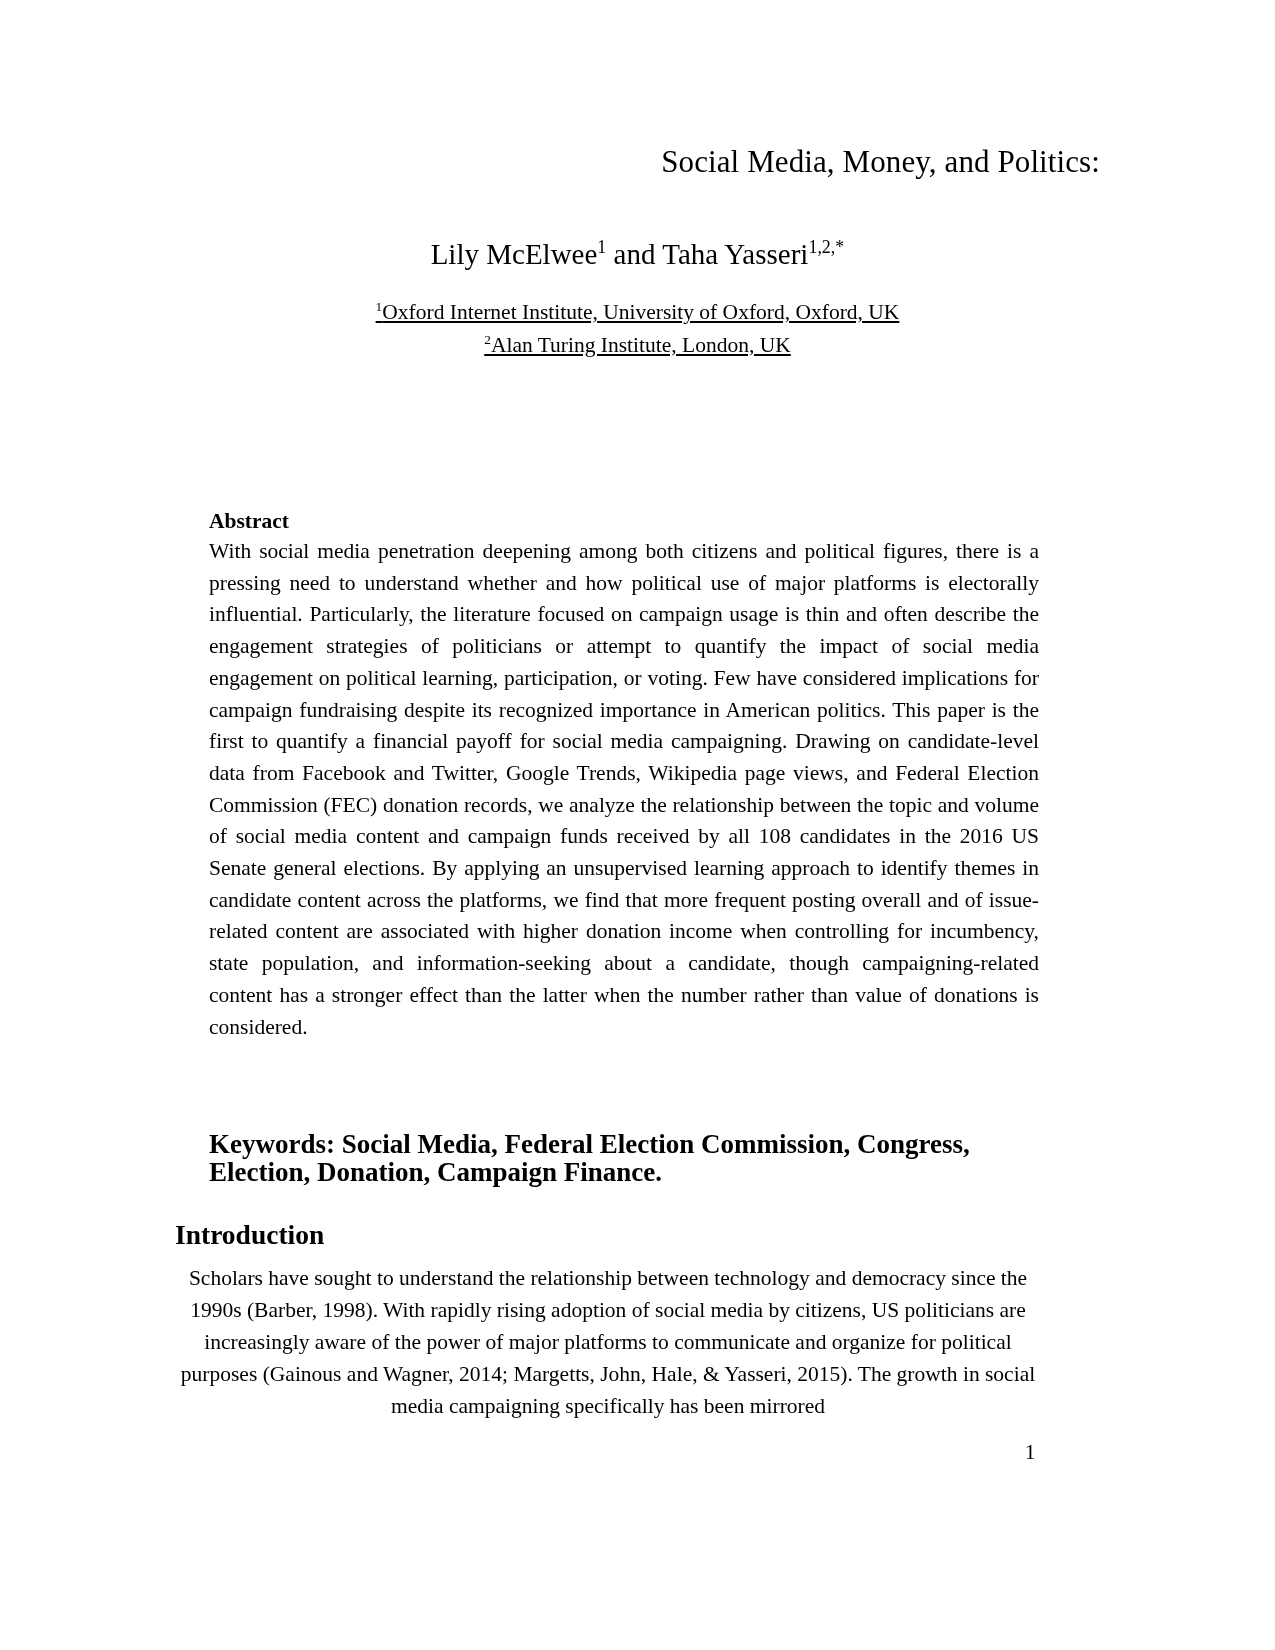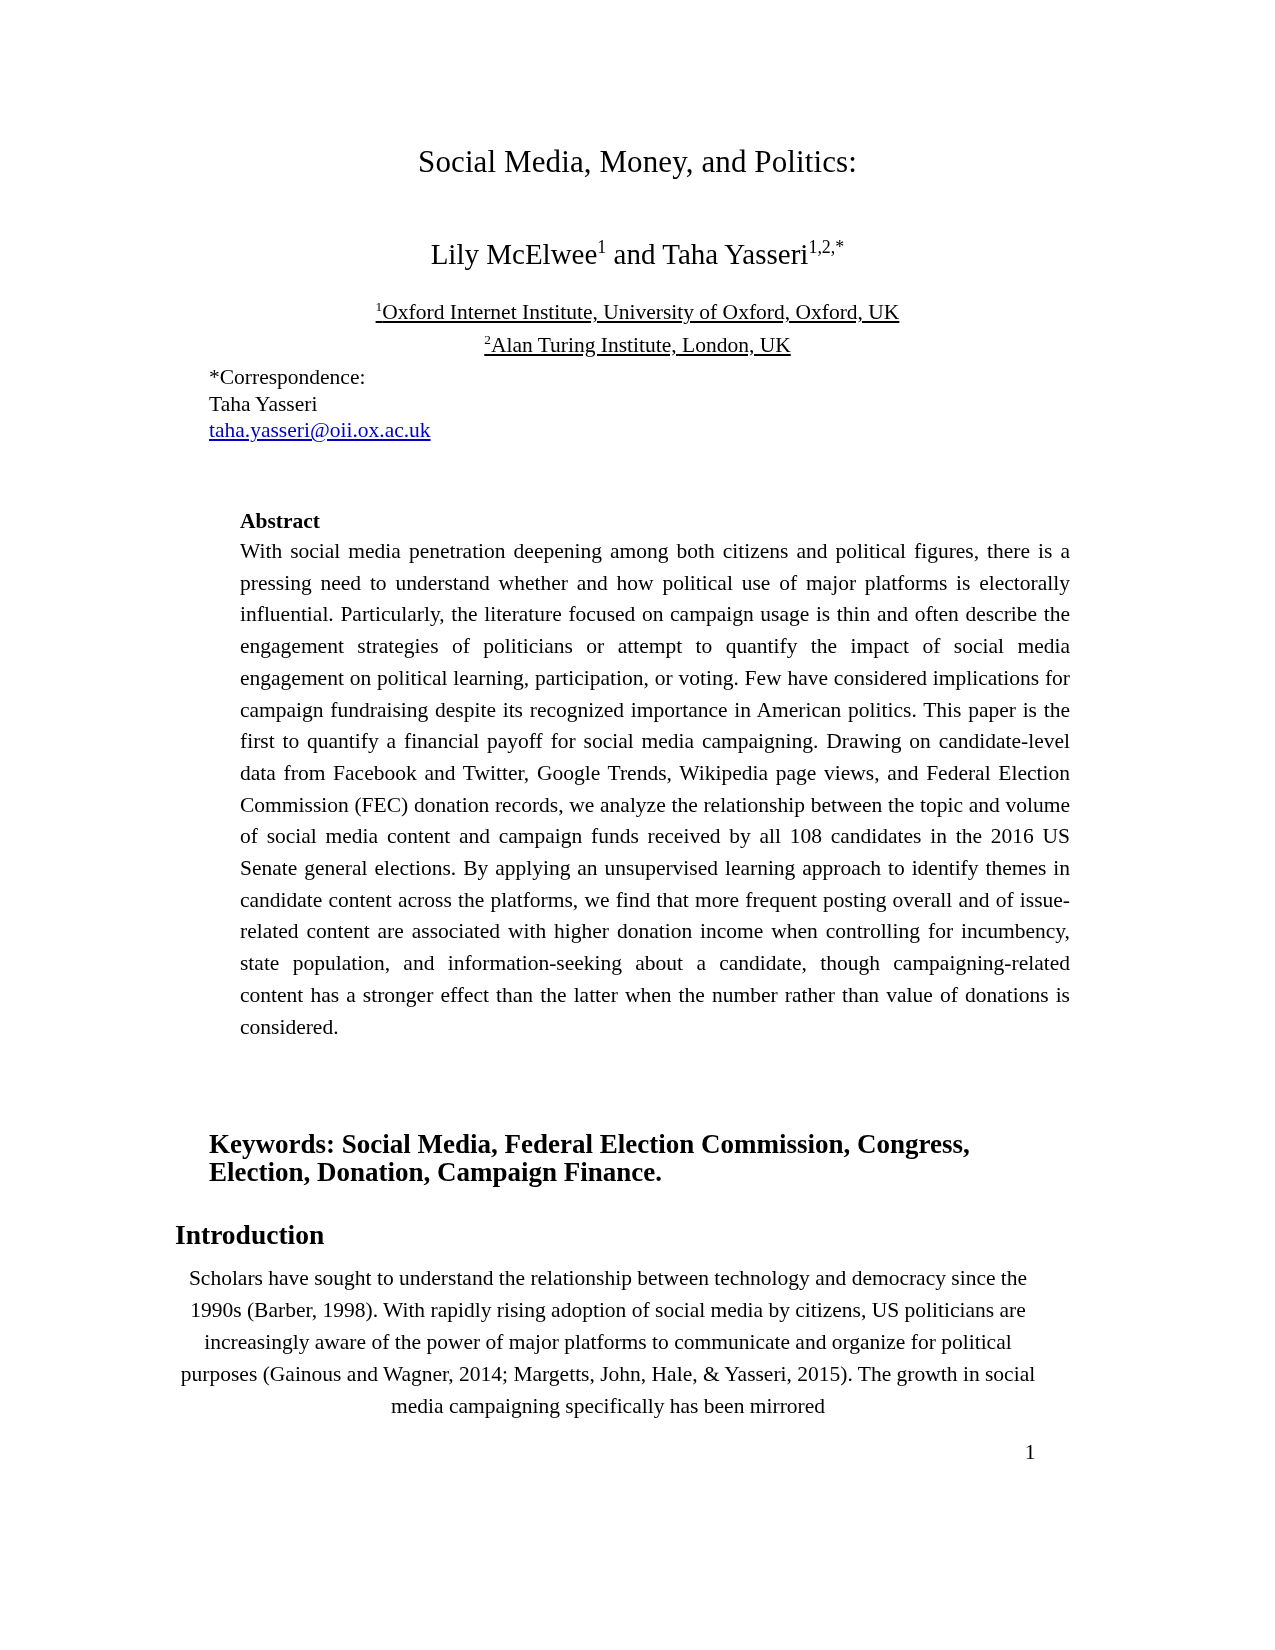--- a/index.html
+++ b/index.html
@@ -19,21 +19,21 @@
     overflow: hidden;
     box-sizing: border-box;
   }
 
   
   .title-block {
     position: absolute;
     left: 175px;
     top: 138px;
     width: 925px;
-    text-align: center;
+    text-align: right;
   }
   .doc-title-line {
     font-size: 31px;
     line-height: 47px;
     letter-spacing: 0.1px;
   }
 
   .authors {
     position: absolute;
     left: 175px;
@@ -73,21 +73,20 @@
     color: #0000c8;
     text-decoration: underline;
   }
 
   
   .abstract-block {
     position: absolute;
     left: 209px;
     top: 508px;
     width: 830px;
-    margin-left: 31px;
   }
   .abstract-heading {
     font-weight: bold;
     font-size: 21.5px;
     line-height: 27px;
     margin-bottom: 1px;
   }
   .abstract-body {
     font-size: 21.5px;
     line-height: 31.7px;
@@ -146,25 +145,20 @@
 
   <div class="authors">
     <span>Lily McElwee</span><sup>1</sup><span> and </span><span>Taha Yasseri</span><sup>1,2,*</sup>
   </div>
 
   <div class="affiliations">
     <div><sup>1</sup><span>Oxford Internet Institute, University of Oxford, Oxford, UK</span></div>
     <div><sup>2</sup><span>Alan Turing Institute, London, UK</span></div>
   </div>
 
-  <div class="correspondence">
-    <span class="corr-line">*Correspondence:</span>
-    <span class="corr-line">Taha Yasseri</span>
-    <a class="corr-line email-link" href="#">taha.yasseri@oii.ox.ac.uk</a>
-  </div>
 
   <div class="abstract-block">
     <div class="abstract-heading">Abstract</div>
     <div class="abstract-body">With social media penetration deepening among both citizens and political figures, there is a pressing need to understand whether and how political use of major platforms is electorally influential. Particularly, the literature focused on campaign usage is thin and often describe the engagement strategies of politicians or attempt to quantify the impact of social media engagement on political learning, participation, or voting. Few have considered implications for campaign fundraising despite its recognized importance in American politics. This paper is the first to quantify a financial payoff for social media campaigning. Drawing on candidate-level data from Facebook and Twitter, Google Trends, Wikipedia page views, and Federal Election Commission (FEC) donation records, we analyze the relationship between the topic and volume of social media content and campaign funds received by all 108 candidates in the 2016 US Senate general elections. By applying an unsupervised learning approach to identify themes in candidate content across the platforms, we find that more frequent posting overall and of issue-related content are associated with higher donation income when controlling for incumbency, state population, and information-seeking about a candidate, though campaigning-related content has a stronger effect than the latter when the number rather than value of donations is considered.</div>
   </div>
 
   <div class="keywords">Keywords: Social Media, Federal Election Commission, Congress, Election, Donation, Campaign Finance.</div>
 
   <div class="section-heading">Introduction</div>
   <div class="intro-body">Scholars have sought to understand the relationship between technology and democracy since the 1990s (Barber, 1998). With rapidly rising adoption of social media by citizens, US politicians are increasingly aware of the power of major platforms to communicate and organize for political purposes (Gainous and Wagner, 2014; Margetts, John, Hale, &amp; Yasseri, 2015). The growth in social media campaigning specifically has been mirrored</div>

